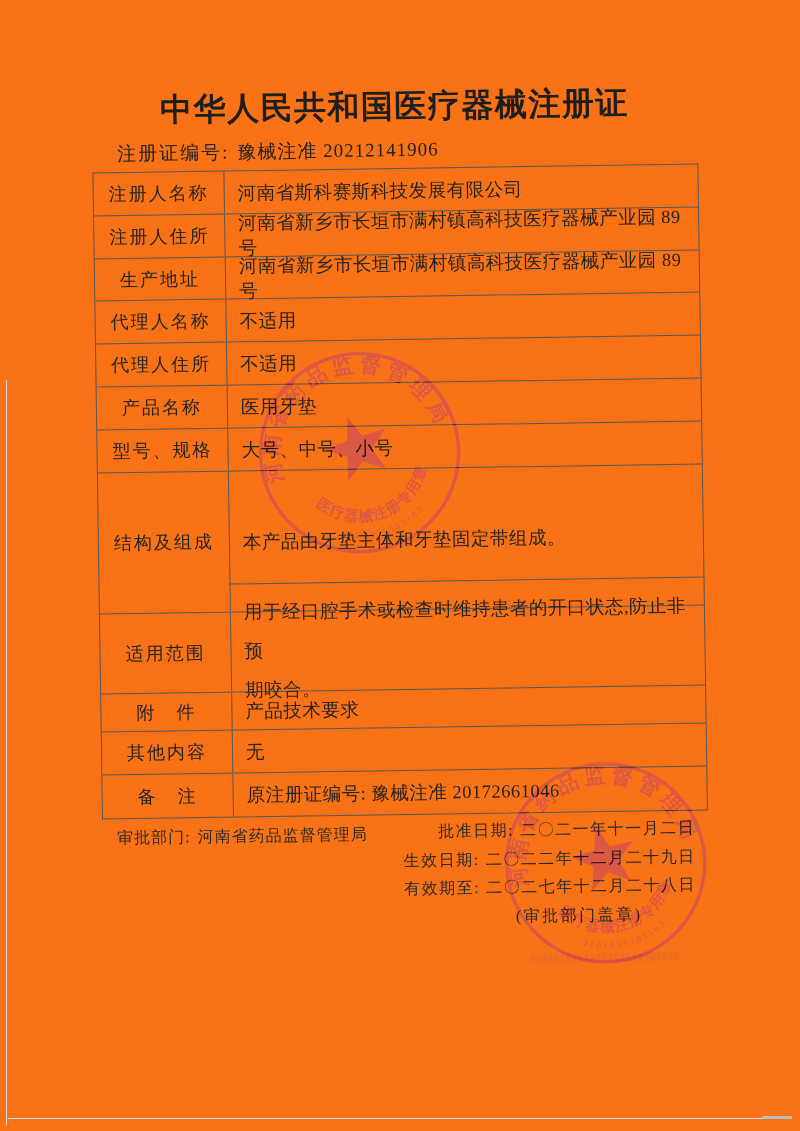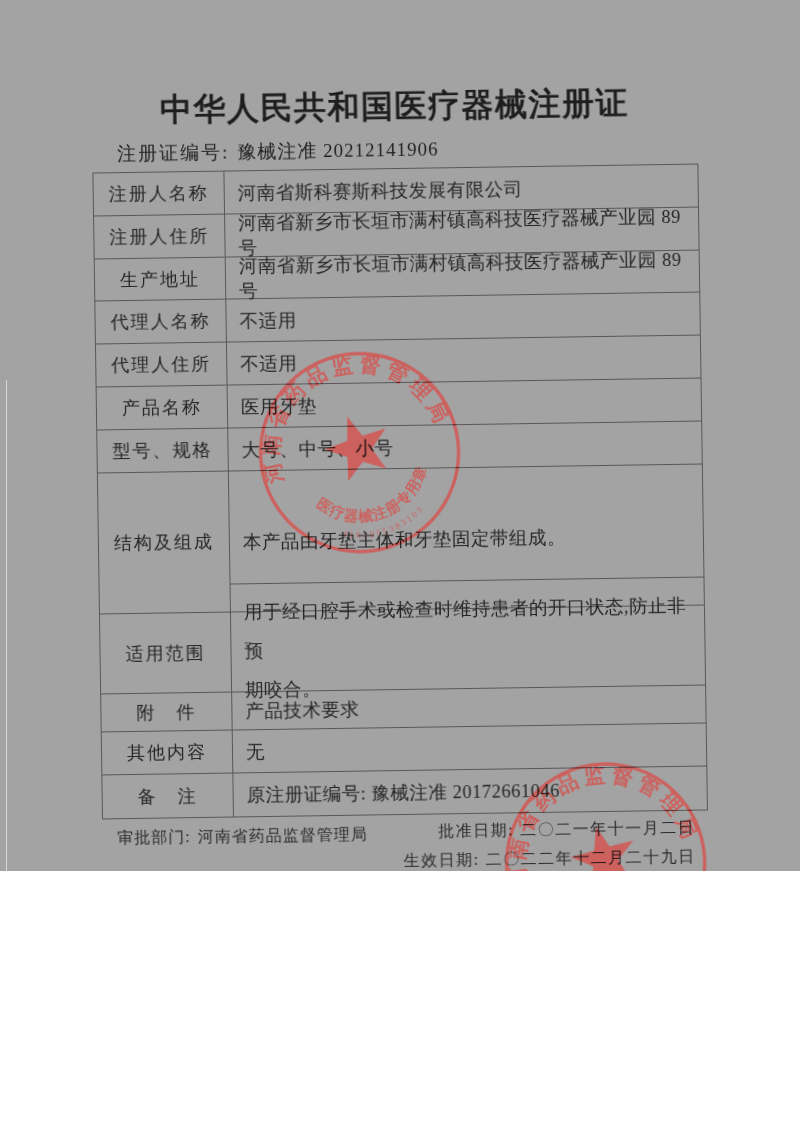--- a/index.html
+++ b/index.html
@@ -1,20 +1,20 @@
 <!DOCTYPE html>
 <html style="--stamp-color: #d4524e;"><head>
 <meta charset="utf-8">
 <style>
   :root { --stamp-color: #d4524e; --line-color: #575757; }
   * { margin:0; padding:0; box-sizing:border-box; }
   html,body { background:#ffffff; }
   .scan {
-    position:relative; width:800px; height:871px; overflow:hidden;
-    background:#a3a3a3; color:#2b2b2b;
+    position:relative; width:800px; height:1131px; overflow:hidden;
+    background:#f97316; color:#2b2b2b;
     font-family:"Liberation Serif","DejaVu Serif",serif;
   }
   .rot { position:absolute; inset:0; transform:rotate(-0.85deg); transform-origin:400px 480px; }
 
   .title {
     position:absolute; top:85px; left:0; width:100%; text-align:center;
     font-size:32px; font-weight:bold; letter-spacing:1.5px; color:#1e1e1e;
   }
   .regline { position:absolute; top:137px; left:122px; font-size:19px; color:#222; }
   .regline .lab { letter-spacing:2px; }

